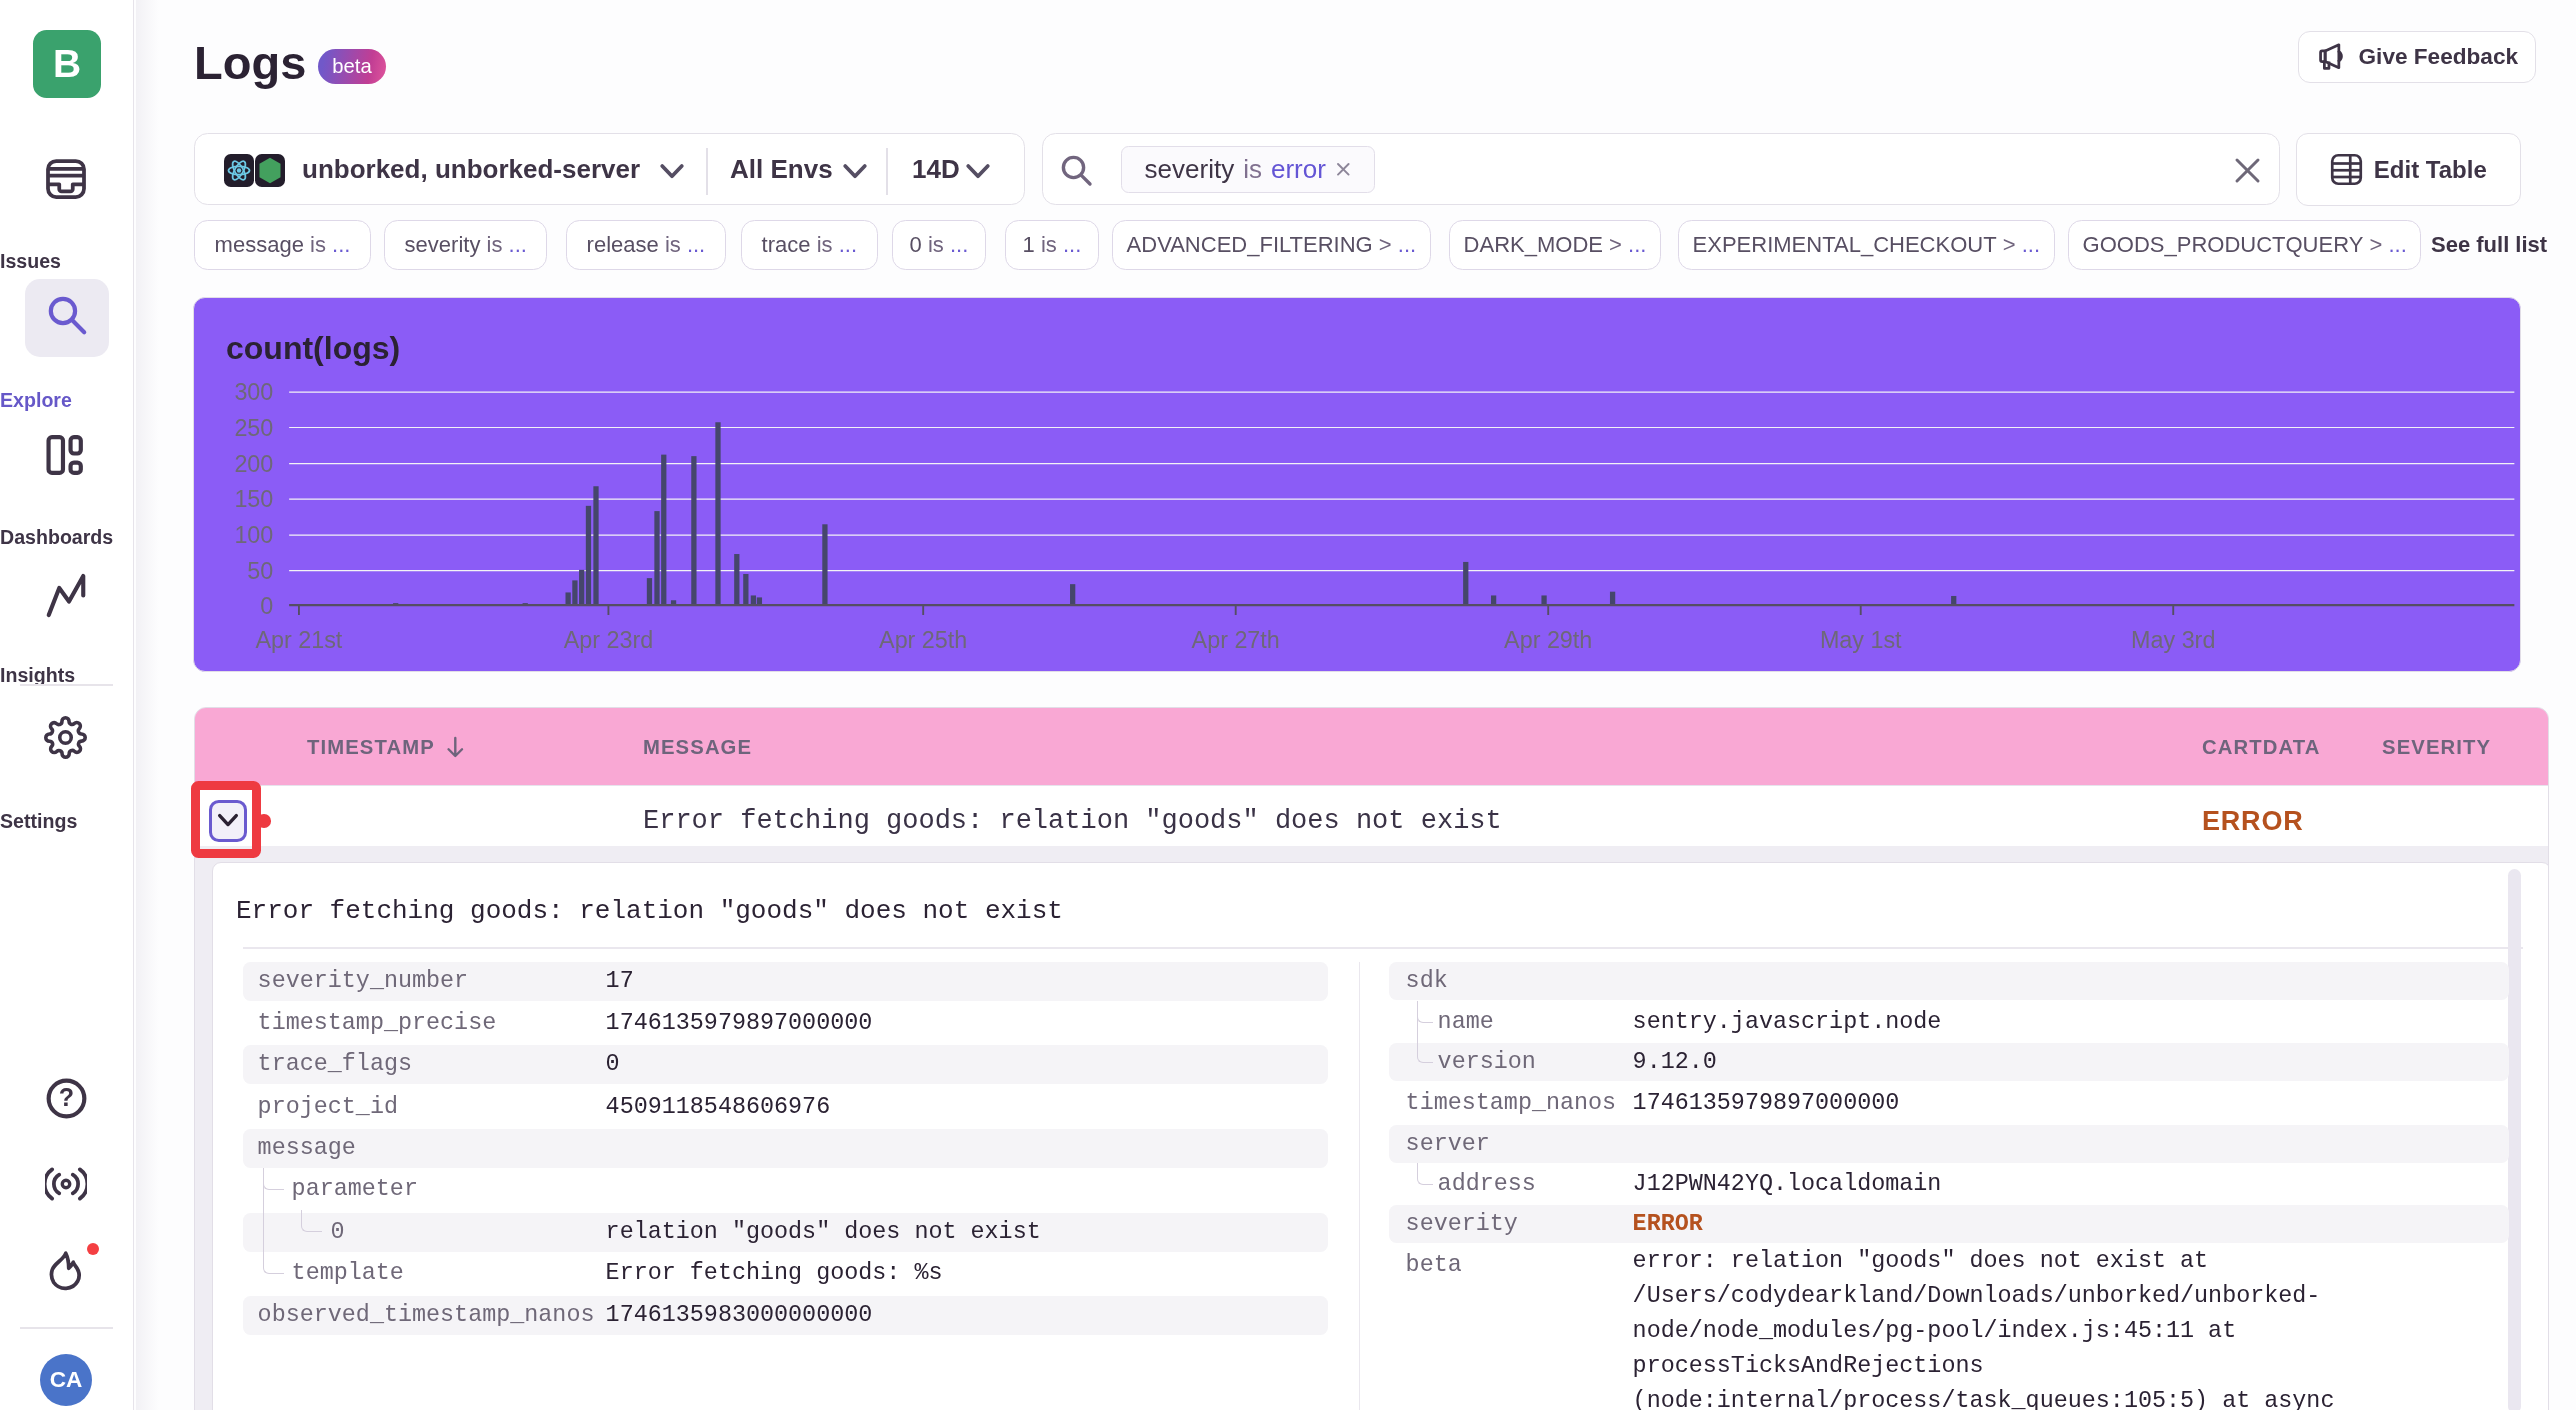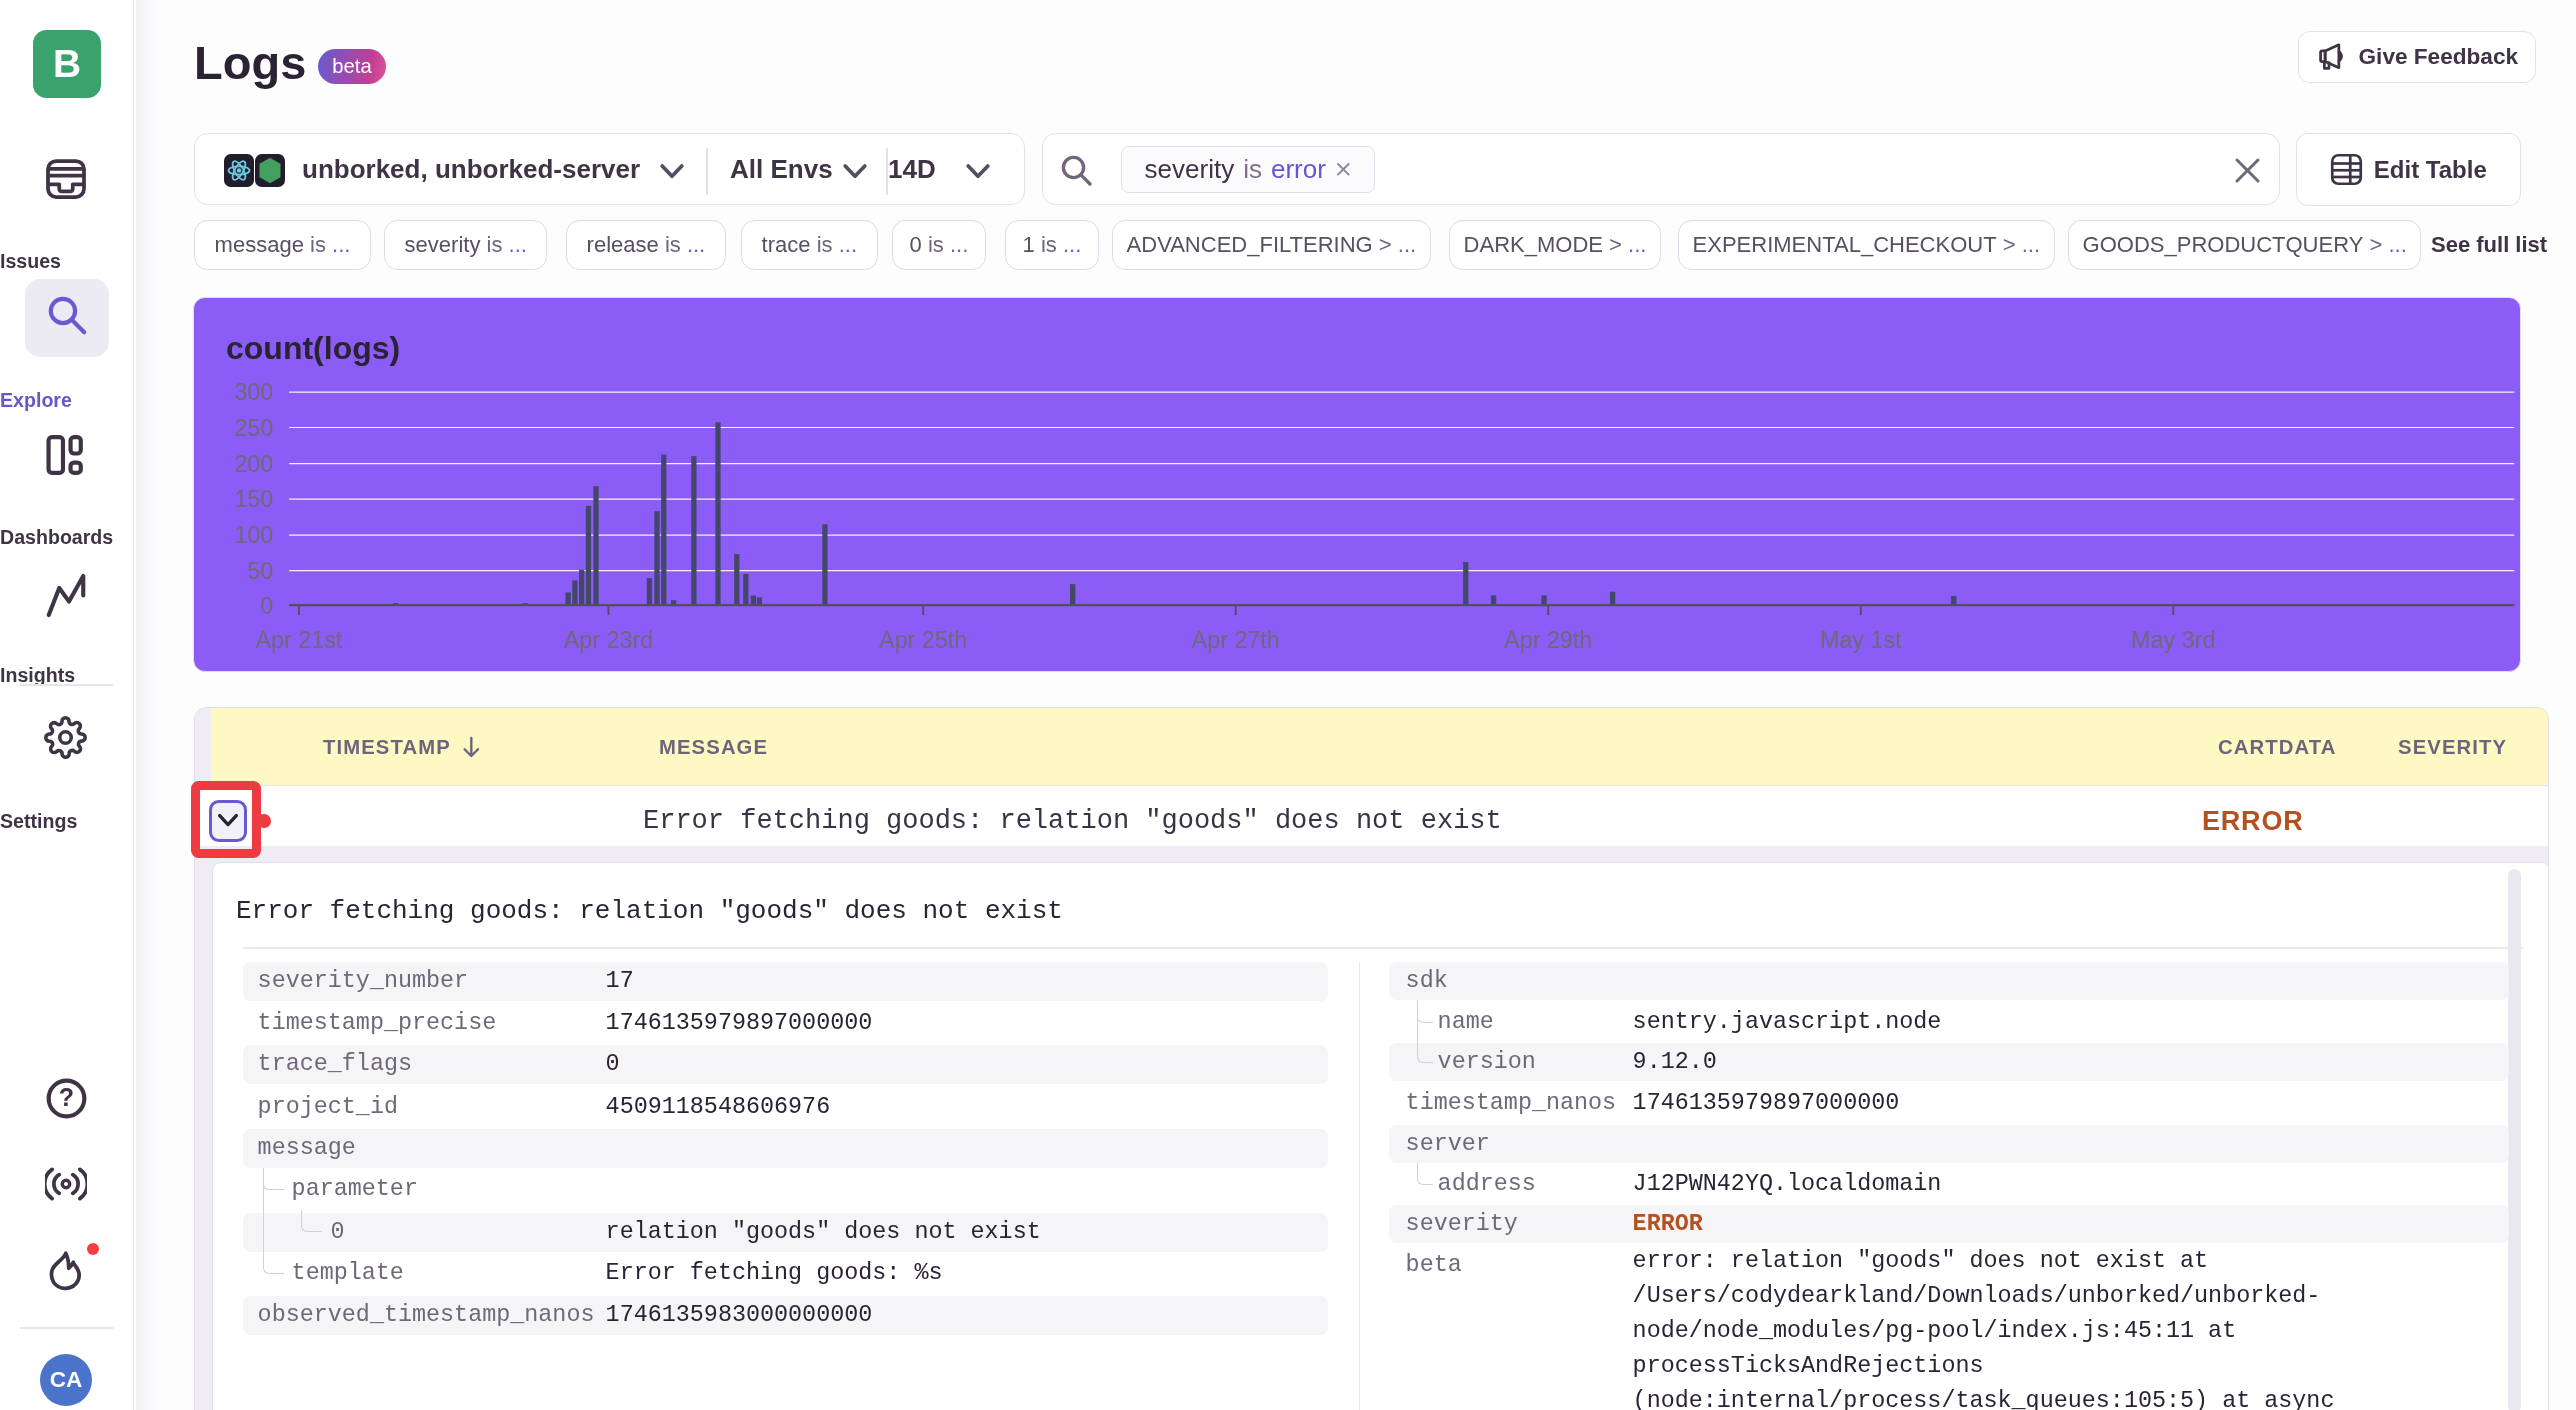--- a/index.html
+++ b/index.html
@@ -28,21 +28,21 @@
   .vdiv { width:1.5px; height:47px; background:#e3e0e8; }
   
   .chip { position:absolute; top:220px; height:50px; border:1.5px solid #ded8e8; border-radius:13.6px; background:#fff; display:flex; align-items:center; font-size:22px; color:#584f63; white-space:nowrap; }
   .chip .is { color:#71657e; }
   .chip .dots { color:#6a5ad1; }
   
   #chartpanel { position:absolute; left:193px; top:297px; width:2328px; height:375px; background:#8b5cf6; border:1.5px solid #e2dee7; border-radius:12px; }
   #charttitle { position:absolute; left:32px; top:32px; font-size:32px; font-weight:700; color:#2b2233; }
   
   #tablepanel { position:absolute; left:194px; top:707px; width:2355px; height:704px; background:#efedf3; border:1.5px solid #e2dee7; border-radius:12px 12px 0 0; overflow:hidden; }
-  #thead { position:absolute; left:16px; top:0; width:100%; height:78px; background:#fef9c3; border-bottom:1.5px solid #e7e3ec; }
+  #thead { position:absolute; left:0; top:0; width:100%; height:78px; background:#f9a8d4; border-bottom:1.5px solid #e7e3ec; }
   .th { position:absolute; top:0; height:78px; line-height:78px; font-weight:700; font-size:20.3px; letter-spacing:1.1px; color:#6e647c; }
   #trow { position:absolute; left:0; top:78px; width:100%; height:60px; background:#fff; }
   .rowtext { position:absolute; top:4.5px; height:60px; line-height:60px; font-family:"Liberation Mono", monospace; font-size:27px; }
   
   #detail { position:absolute; left:16.6px; top:154px; width:2339px; height:550px; background:#fff; border:1.5px solid #e2dee7; border-radius:9px 9px 0 0; }
   #dtitle { position:absolute; left:23.4px; top:33px; font-family:"Liberation Mono", monospace; font-size:26px; color:#2b2233; }
   #ddiv { position:absolute; left:30px; top:84px; width:2280px; height:1.5px; background:#eae7ee; }
   #dscroll { position:absolute; left:2295px; top:6px; width:13.6px; height:544px; background:#eae7f0; border-radius:6.8px; }
   .kv { position:absolute; font-family:"Liberation Mono", monospace; font-size:23.4px; }
   .stripe { position:absolute; background:#f5f4f7; border-radius:7.5px; }
@@ -151,21 +151,21 @@
 <div class="abs seltext" style="left:302px;top:133px;height:72px;line-height:72px;font-size:26px;">unborked, unborked-server</div>
 <svg class="abs" style="left:659px;top:160px;" width="26" height="22.6" viewBox="0 0 34 30" fill="none" stroke="#554e63" stroke-width="5" stroke-linecap="round" stroke-linejoin="round">
     <path d="M4 8 L17 21.5 L30 8"></path>
   </svg>
 <div class="abs vdiv" style="left:706px;top:148px;"></div>
 <div class="abs seltext" style="left:730px;top:133px;height:72px;line-height:72px;font-size:26px;">All Envs</div>
 <svg class="abs" style="left:842px;top:160px;" width="26" height="22.6" viewBox="0 0 34 30" fill="none" stroke="#554e63" stroke-width="5" stroke-linecap="round" stroke-linejoin="round">
     <path d="M4 8 L17 21.5 L30 8"></path>
   </svg>
 <div class="abs vdiv" style="left:886px;top:148px;"></div>
-<div class="abs seltext" style="left:888px;top:133px;height:88px;line-height:72px;font-size:26px;">14D</div>
+<div class="abs seltext" style="left:912px;top:133px;height:88px;line-height:72px;font-size:26px;">14D</div>
 <svg class="abs" style="left:965px;top:160px;" width="26" height="22.6" viewBox="0 0 34 30" fill="none" stroke="#554e63" stroke-width="5" stroke-linecap="round" stroke-linejoin="round">
     <path d="M4 8 L17 21.5 L30 8"></path>
   </svg>
 
 <div class="ctl" id="searchbar"></div>
 <svg class="abs" style="left:1060px;top:154px;" width="33" height="33" viewBox="0 0 44 44" fill="none" stroke="#71657e" stroke-width="4.5" stroke-linecap="round">
   <circle cx="18" cy="18" r="13.5"></circle>
   <line x1="28.5" y1="28.5" x2="40" y2="40"></line>
 </svg>
 <div class="abs" style="left:1121px;top:146px;width:254px;height:47px;background:#fbfafd;border:1.5px solid #e2dee9;border-radius:7.5px;display:flex;align-items:center;justify-content:center;gap:9px;font-size:26px;">

